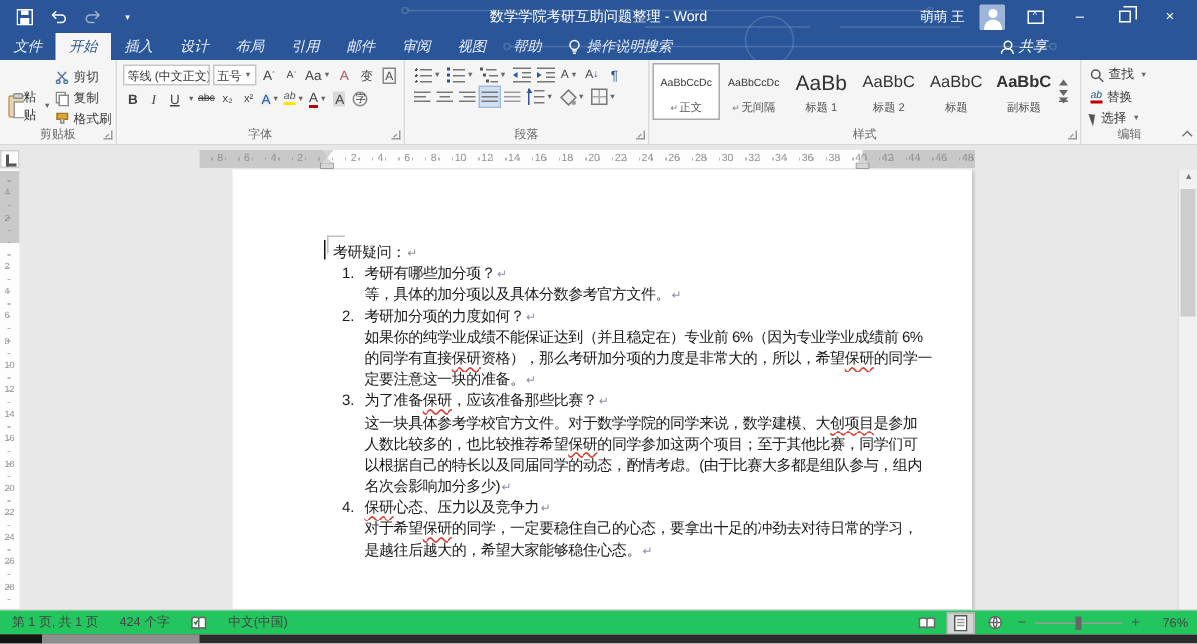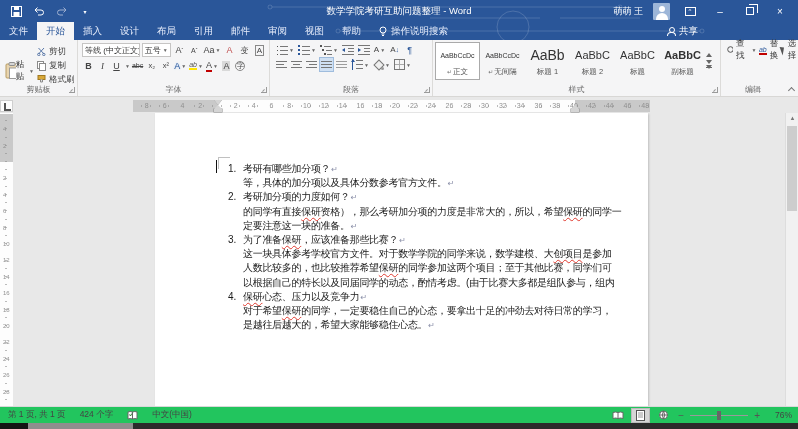--- a/index.html
+++ b/index.html
@@ -17,21 +17,21 @@
   .tb-right { position:absolute; right:0; top:0; height:22px; display:flex; align-items:center; gap:10px; padding-right:8px; }
   .username { font-size:9px; color:#fff; }
   .avatar { width:17px; height:17px; background:#9db6d8; border-radius:1px; position:relative; overflow:hidden; }
   .avatar::before { content:""; position:absolute; left:5.5px; top:3px; width:6px; height:6px; border-radius:50%; background:#fff; }
   .avatar::after { content:""; position:absolute; left:2.5px; top:10px; width:12px; height:8px; border-radius:6px 6px 0 0; background:#fff; }
   .winbtn { width:20px; height:18px; display:inline-flex; align-items:center; justify-content:center; color:#fff; font-size:10px; }
   .ribopt { width:11px; height:9px; border:1px solid #fff; display:inline-flex; align-items:flex-start; justify-content:center; font-size:6px; line-height:6px; }
   .restore-g { width:8px; height:8px; border:1px solid #fff; position:relative; }
   .restore-g::before { content:""; position:absolute; left:2px; top:-4px; width:8px; height:8px; border:1px solid #fff; border-left:none; border-bottom:none; }
 
-  .tabrow { position:absolute; top:22px; left:0; width:706px; height:18px; display:flex; align-items:stretch; color:#e8eefc; font-size:9.5px; }
+  .tabrow { position:absolute; top:22px; left:0; width:706px; height:18px; display:flex; align-items:stretch; color:#e8eefc; font-size:9.5px;font-style:italic; }
   .tab { display:flex; align-items:center; padding:0 9px; cursor:default; }
   .tab.active { background:#f5f5f6; color:#2a5699; }
   .tellme { display:flex; align-items:center; gap:4px; padding:0 9px; }
   .share { position:absolute; right:8px; top:0; height:18px; display:flex; align-items:center; gap:4px; color:#fff; }
   .person-ic { width:8px; height:8px; position:relative; }
   .person-ic::before { content:""; position:absolute; left:2px; top:0; width:4px; height:4px; border-radius:50%; border:1px solid #fff; }
   .person-ic::after { content:""; position:absolute; left:0; top:4.5px; width:7px; height:3.5px; border-radius:4px 4px 0 0; border:1px solid #fff; border-bottom:none; }
 
   
   .ribbon { position:absolute; top:40px; left:0; width:798px; height:57px; background:#f5f5f6; border-bottom:1px solid #d8d7d5; display:flex; }
@@ -112,21 +112,21 @@
   .s-h2 { font-size:11px; color:#17365d; }
   .s-t { font-size:11px; color:#222; }
   .s-sub { font-size:11px; font-weight:bold; color:#222; }
   .stscroll { display:flex; flex-direction:column; justify-content:center; gap:3px; margin-left:2px; }
   .tri-up-s { width:0; height:0; border-left:3px solid transparent; border-right:3px solid transparent; border-bottom:4px solid #666; }
   .tri-dn-s { width:0; height:0; border-left:3px solid transparent; border-right:3px solid transparent; border-top:4px solid #666; }
   .more-s { width:6px; border-top:1px solid #666; padding-top:1px; }
   .more-s .tri-dn-s { margin:0; }
 
   
-  .g-edit { width:64px; padding:4px 2px 0 6px; display:flex; gap:2.5px; }
+  .g-edit { width:64px; padding:4px 2px 0 6px; display:flex; flex-direction:column; gap:2.5px; }
   .ebtn { display:flex; align-items:center; gap:3px; font-size:8.5px; color:#3b3b3b; height:12px; }
   .cursor-ic { width:0; height:0; border-left:4px solid #555; border-top:2px solid transparent; border-bottom:7px solid transparent; transform:rotate(-20deg); }
   .ab-ic { font-size:7px; color:#2a5699; font-style:italic; }
   .collapse { position:absolute; right:4px; bottom:4px; width:6px; height:6px; }
   .collapse::before { content:""; position:absolute; left:1px; top:2px; width:4px; height:4px; border-left:1px solid #777; border-top:1px solid #777; transform:rotate(45deg); }
 
   
   .main { position:absolute; top:97px; left:0; width:798px; height:309px; background:#e8e8e8; }
   .tabsel { position:absolute; left:0; top:3px; width:13px; height:12px; background:#fdfdfd; border:1px solid #cfcfcf; }
   .tabsel::before { content:""; position:absolute; left:3px; top:2px; width:5px; height:6px; border-left:2px solid #555; border-bottom:2px solid #555; }
@@ -554,29 +554,32 @@
           <span class="vnum" style="top: 262.2px;">26</span>
           <span class="vnum" style="top: 278.6px;">28</span>
         </div>
     </div>
 
     <div class="page">
       <div class="cropv"></div>
       <div class="croph"></div>
       <div class="caret"></div>
       <div class="doctext" id="doctext">
+          <div class="dline h"><span>考研疑问：</span><span class="pmark">↵</span></div>
           <div class="dline li"><span class="lnum">1.</span><span>考研有哪些加分项？</span><span class="pmark">↵</span></div>
           <div class="dline c"><span>等，具体的加分项以及具体分数参考官方文件。</span><span class="pmark">↵</span></div>
           <div class="dline li"><span class="lnum">2.</span><span>考研加分项的力度如何？</span><span class="pmark">↵</span></div>
+          <div class="dline c"><span>如果你的纯学业成绩不能保证达到（并且稳定在）专业前 6%（因为专业学业成绩前 6%</span></div>
           <div class="dline c"><span>的同学有直接</span><span class="sq">保研</span><span>资格），那么考研加分项的力度是非常大的，所以，希望</span><span class="sq">保研</span><span>的同学一</span></div>
           <div class="dline c"><span>定要注意这一块的准备。</span><span class="pmark">↵</span></div>
           <div class="dline li"><span class="lnum">3.</span><span>为了准备</span><span class="sq">保研</span><span>，应该准备那些比赛？</span><span class="pmark">↵</span></div>
           <div class="dline c"><span>这一块具体参考学校官方文件。对于数学学院的同学来说，数学建模、大</span><span class="sq">创项目</span><span>是参加</span></div>
           <div class="dline c"><span>人数比较多的，也比较推荐希望</span><span class="sq">保研</span><span>的同学参加这两个项目；至于其他比赛，同学们可</span></div>
           <div class="dline c"><span>以根据自己的特长以及同届同学的动态，酌情考虑。(由于比赛大多都是组队参与，组内</span></div>
+          <div class="dline c"><span>名次会影响加分多少)</span><span class="pmark">↵</span></div>
           <div class="dline li"><span class="lnum">4.</span><span class="sq">保研</span><span>心态、压力以及竞争力</span><span class="pmark">↵</span></div>
           <div class="dline c"><span>对于希望</span><span class="sq">保研</span><span>的同学，一定要稳住自己的心态，要拿出十足的冲劲去对待日常的学习，</span></div>
           <div class="dline c"><span>是越往后越大的，希望大家能够稳住心态。</span><span class="pmark">↵</span></div>
           <div class="dline c"></div>
         </div>
     </div>
 
     <div class="vscroll">
       <span class="arr">▲</span>
       <span class="thumb"></span>

